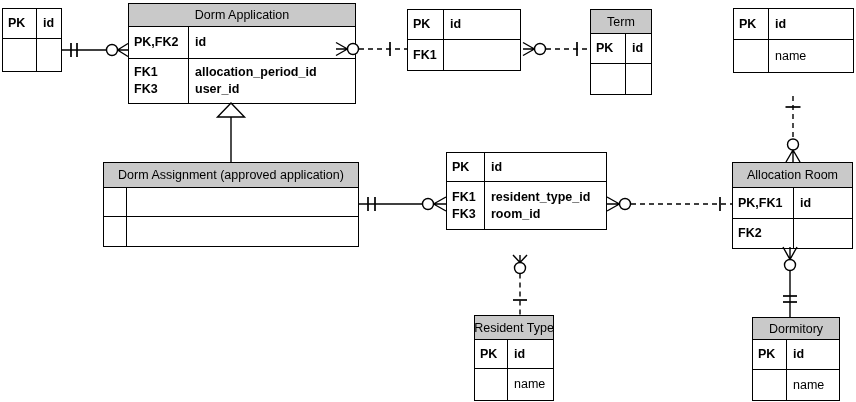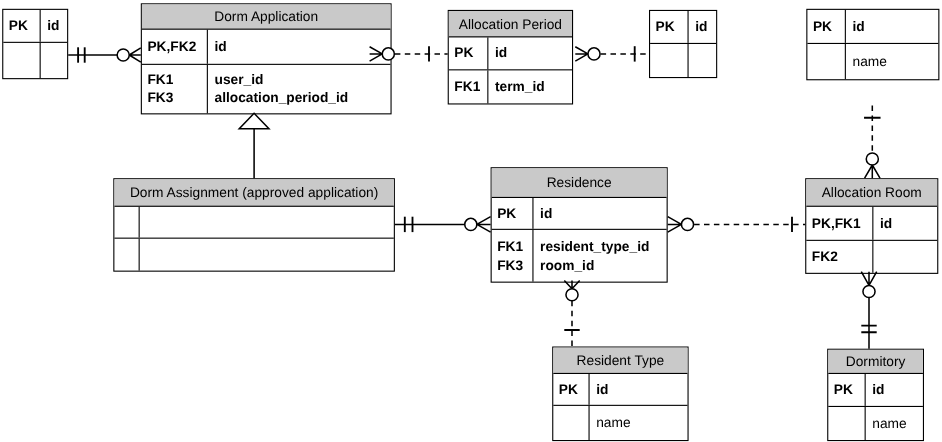--- a/index.html
+++ b/index.html
@@ -65,47 +65,44 @@
     <div class="ecell">
         <div class="u">id</div>
       </div>
   </div>
   <div class="erow" style="height:45px">
     <div class="ekey" style="width:60px">
       <div>FK1</div>
       <div>FK3</div>
     </div>
     <div class="ecell">
+      <div>allocation_period_id</div>
       <div>user_id</div>
-      <div>allocation_period_id</div>
     </div>
   </div>
 </div>
 
 <div class="entity" style="left:407px;top:9px;width:114px">
-  <div class="ehead" style="height:24px">Allocation Period</div>
   <div class="erow r0" style="height:29px">
     <div class="ekey" style="width:36px">
         <div>PK</div>
       </div>
     <div class="ecell">
         <div class="u">id</div>
       </div>
   </div>
   <div class="erow" style="height:31px">
     <div class="ekey" style="width:36px">
         <div>FK1</div>
       </div>
-    <div class="ecell">
-        <div>term_id</div>
-      </div>
   </div>
 </div>
 
 <div class="entity" style="left:590px;top:9px;width:62px">
+  <div class="ehead" style="height:24px">Term</div>
   <div class="erow r0" style="height:29px">
     <div class="ekey" style="width:35px">
         <div>PK</div>
       </div>
     <div class="ecell">
         <div class="u">id</div>
       </div>
   </div>
   <div class="erow" style="height:31px">
     <div class="ekey" style="width:35px"></div>
@@ -136,21 +133,20 @@
     <div class="ekey" style="width:23px"></div>
     <div class="ecell"></div>
   </div>
   <div class="erow" style="height:30px">
     <div class="ekey" style="width:23px"></div>
     <div class="ecell"></div>
   </div>
 </div>
 
 <div class="entity" style="left:446px;top:152px;width:161px">
-  <div class="ehead" style="height:27px">Residence</div>
   <div class="erow r0" style="height:28px">
     <div class="ekey" style="width:38px">
         <div>PK</div>
       </div>
     <div class="ecell">
         <div class="u">id</div>
       </div>
   </div>
   <div class="erow" style="height:48px">
     <div class="ekey" style="width:38px">
@@ -174,21 +170,21 @@
         <div class="u">id</div>
       </div>
   </div>
   <div class="erow" style="height:30px">
     <div class="ekey" style="width:61px">
         <div>FK2</div>
       </div>
   </div>
 </div>
 
-<div class="entity" style="left:502px;top:315px;width:124px">
+<div class="entity" style="left:474px;top:315px;width:80px">
   <div class="ehead" style="height:24px">Resident Type</div>
   <div class="erow r0" style="height:28px">
     <div class="ekey" style="width:33px">
         <div>PK</div>
       </div>
     <div class="ecell">
         <div class="u">id</div>
       </div>
   </div>
   <div class="erow" style="height:32px">

